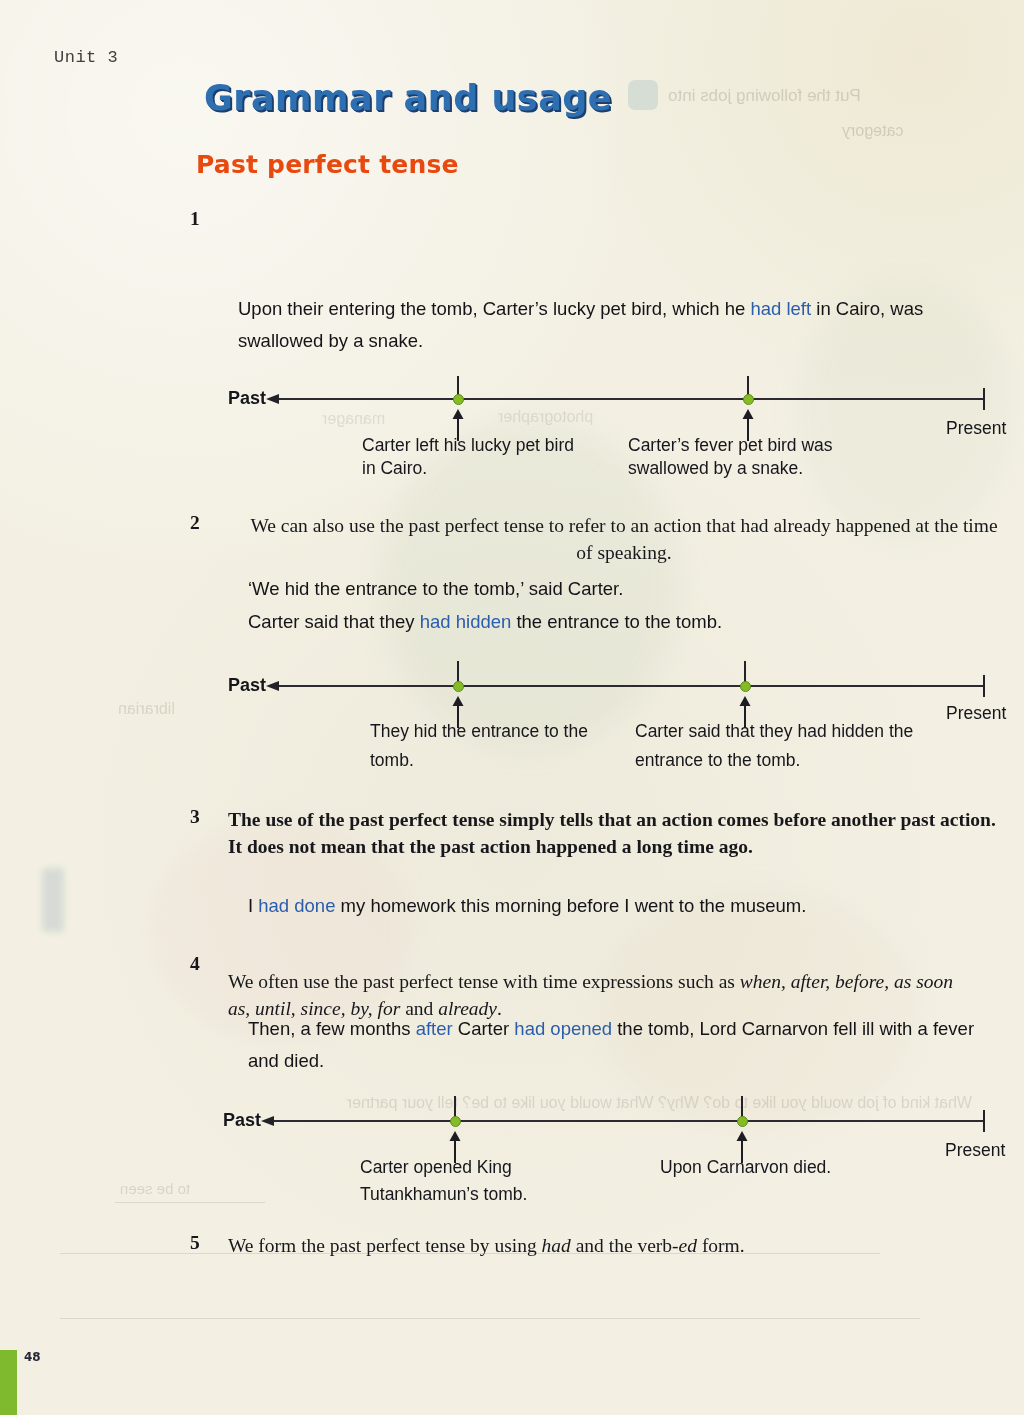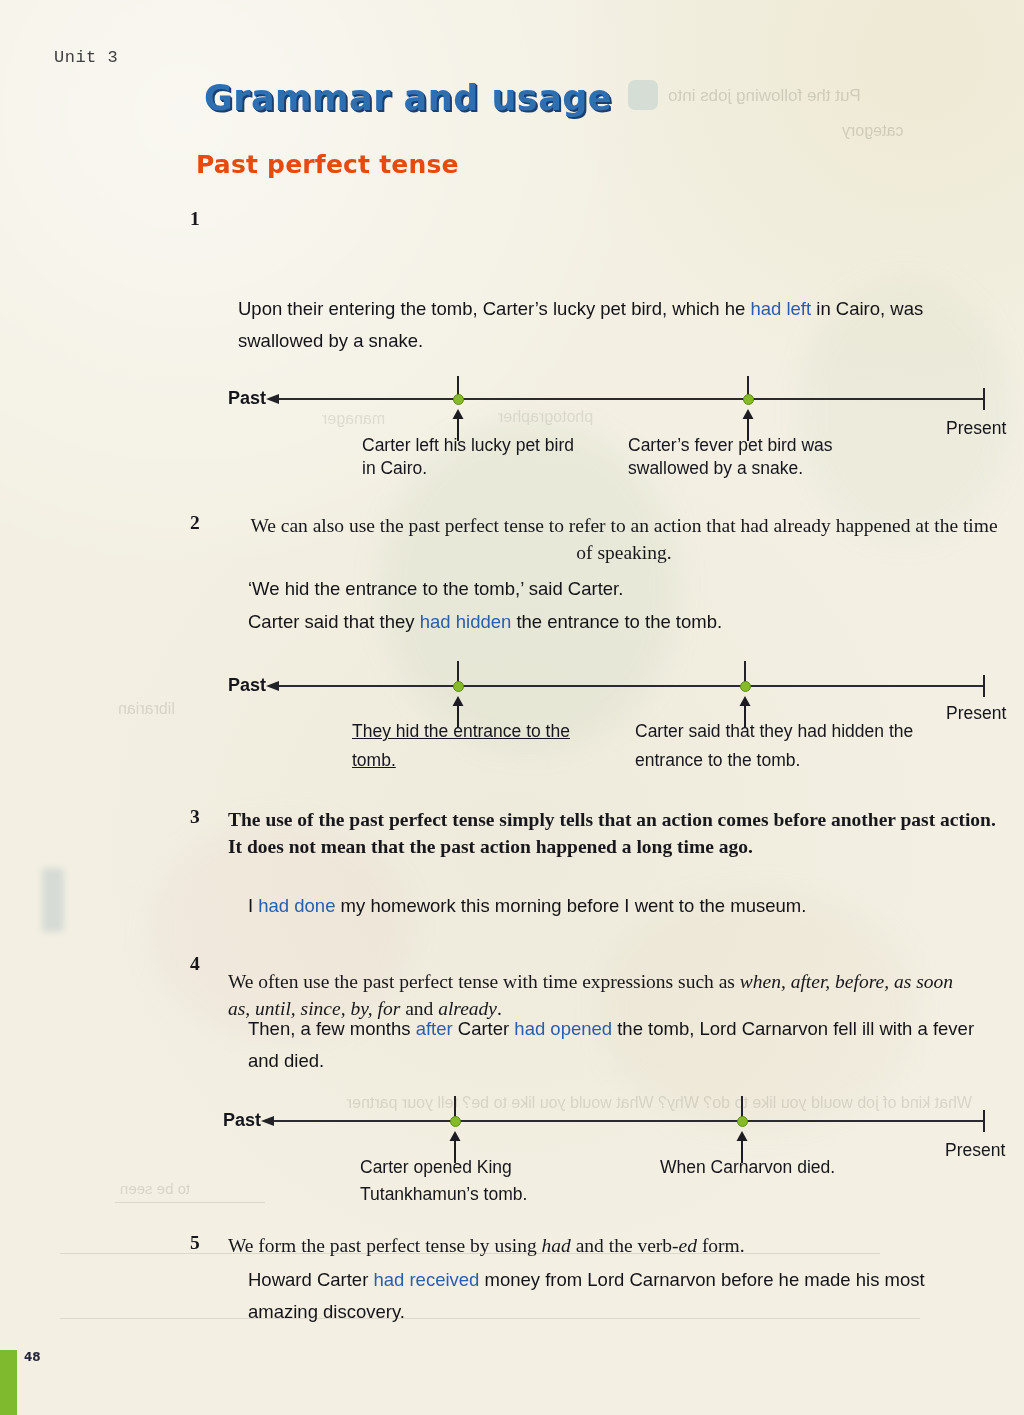--- a/index.html
+++ b/index.html
@@ -113,21 +113,21 @@
     <div class="tl-line" style="left:62px;top:20px;width:713px;"></div>
     <div class="tl-lhead" style="left:56px;top:16px;"></div>
     <div class="tl-endtick" style="left:773px;top:10px;"></div>
     <span class="tl-present" style="left:736px;top:38px;">Present</span>
     <div class="tl-tick" style="left:247px;top:-4px;height:28px;"></div>
     <div class="tl-dot" style="left:243px;top:16px;"></div>
     <svg class="tl-up" style="left:240px;top:30px;" width="16" height="34" viewBox="0 0 16 34">
         <path d="M8 9 L8 33" stroke="#1c1c22" stroke-width="2"></path>
         <path d="M8 1 L2.5 11 L13.5 11 Z" fill="#1c1c22"></path>
       </svg>
-    <div class="tl-label" style="left:142px;top:52px;width:230px;line-height:29px;text-decoration:underline;">They hid the entrance to the tomb.</div>
+    <div class="tl-label" style="left:160px;top:52px;width:230px;line-height:29px;">They hid the entrance to the tomb.</div>
     <div class="tl-tick" style="left:534px;top:-4px;height:28px;"></div>
     <div class="tl-dot" style="left:530px;top:16px;"></div>
     <svg class="tl-up" style="left:527px;top:30px;" width="16" height="34" viewBox="0 0 16 34">
         <path d="M8 9 L8 33" stroke="#1c1c22" stroke-width="2"></path>
         <path d="M8 1 L2.5 11 L13.5 11 Z" fill="#1c1c22"></path>
       </svg>
     <div class="tl-label" style="left:425px;top:52px;width:285px;line-height:29px;">Carter said that they had hidden the entrance to the tomb.</div>
   </div>
 
   <span class="pt-num" style="left:190px;top:806px;">3</span>
@@ -150,22 +150,21 @@
         <path d="M8 9 L8 33" stroke="#1c1c22" stroke-width="2"></path>
         <path d="M8 1 L2.5 11 L13.5 11 Z" fill="#1c1c22"></path>
       </svg>
     <div class="tl-label" style="left:155px;top:54px;width:190px;line-height:27px;">Carter opened King Tutankhamun’s tomb.</div>
     <div class="tl-tick" style="left:536px;top:-4px;height:28px;"></div>
     <div class="tl-dot" style="left:532px;top:16px;"></div>
     <svg class="tl-up" style="left:529px;top:30px;" width="16" height="34" viewBox="0 0 16 34">
         <path d="M8 9 L8 33" stroke="#1c1c22" stroke-width="2"></path>
         <path d="M8 1 L2.5 11 L13.5 11 Z" fill="#1c1c22"></path>
       </svg>
-    <div class="tl-label" style="left:455px;top:54px;width:260px;line-height:27px;">When Carnarvon died.</div>
+    <div class="tl-label" style="left:455px;top:54px;width:260px;line-height:27px;">Upon Carnarvon died.</div>
   </div>
 
   <span class="pt-num" style="left:190px;top:1232px;">5</span>
   <p class="pt-text" style="left:228px;top:1232px;width:780px;"><span>We form the past perfect tense by using </span><span class="seg-it">had</span><span> and the verb-</span><span class="seg-it">ed</span><span> form.</span></p>
-  <p class="example" style="left:248px;top:1264px;width:730px;"><span>Howard Carter </span><span class="seg-blue">had received</span><span> money from Lord Carnarvon before he made his most amazing discovery.</span></p>
 
   <div class="green-strip"></div>
   <div class="pagenum">48</div>
 </div>
 
 </body></html>

